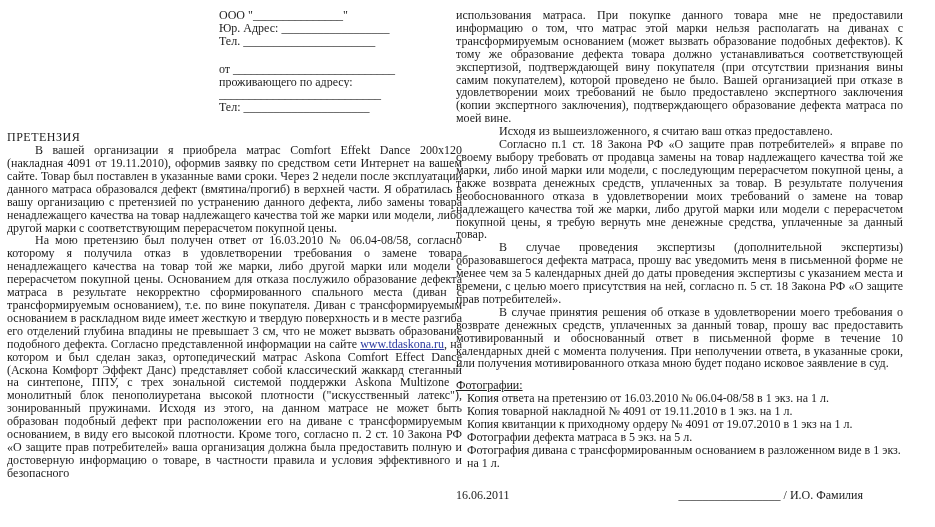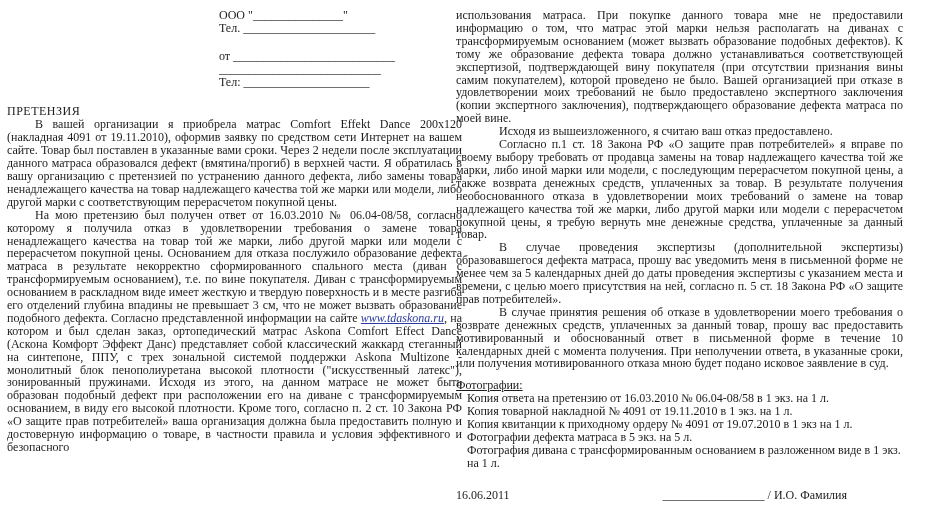--- a/index.html
+++ b/index.html
@@ -54,56 +54,57 @@
   p.para {
     margin: 0;
     text-align: justify;
   }
   .col-left p.indent { text-indent: 28px; }
   .col-right p.indent { text-indent: 43px; }
   a.weblink {
     color: #2b3aa0;
     text-decoration: underline;
     cursor: pointer;
-    font-style: italic;
   }
   .attachments {
     margin-top: 9px;
   }
   .attach-heading {
     text-decoration: underline;
   }
   .attach-item {
     text-align: left;
     margin-left: 11px;
   }
   .signature-row {
     margin-top: 19px;
     display: flex;
     justify-content: space-between;
   }
   .sig-name {
-    margin-right: 56px;
+    margin-right: 40px;
     white-space: nowrap;
   }
 </style>
 </head>
 <body>
 
 <div class="page">
 
   <div class="col col-left">
 
     <div class="header-block">
       <div class="hline">ООО "_______________"</div>
+      <div class="hline">Юр. Адрес: __________________</div>
       <div class="hline">Тел. ______________________</div>
     </div>
 
     <div class="header-block sender-block">
       <div class="hline">от ___________________________</div>
+      <div class="hline">проживающего по адресу:</div>
       <div class="hline">___________________________</div>
       <div class="hline">Тел: _____________________</div>
     </div>
 
     <div class="doc-title">ПРЕТЕНЗИЯ</div>
 
     <p class="para indent body-start">В вашей организации я приобрела матрас Comfort Effekt Dance 200x120 (накладная 4091 от 19.11.2010), оформив заявку по средством сети Интернет на вашем сайте. Товар был поставлен в указанные вами сроки. Через 2 недели после эксплуатации данного матраса образовался дефект (вмятина/прогиб) в верхней части. Я обратилась в вашу организацию с претензией по устранению данного дефекта, либо замены товара ненадлежащего качества на товар надлежащего качества той же марки или модели, либо другой марки с соответствующим перерасчетом покупной цены.</p>
 
     <p class="para indent"><span>На мою претензию был получен ответ от 16.03.2010 № 06.04-08/58, согласно которому я получила отказ в удовлетворении требования о замене товара ненадлежащего качества на товар той же марки, либо другой марки или модели с перерасчетом покупной цены. Основанием для отказа послужило образование дефекта матраса в результате некорректно сформированного спального места (диван с трансформируемым основанием), т.е. по вине покупателя. Диван с трансформируемым основанием в раскладном виде имеет жесткую и твердую поверхность и в месте разгиба его отделений глубина впадины не превышает 3 см, что не может вызвать образование подобного дефекта. Согласно представленной информации на сайте </span><a class="weblink">www.tdaskona.ru</a><span>, на котором и был сделан заказ, ортопедический матрас Askona Comfort Effect Dance (Аскона Комфорт Эффект Данс) представляет собой классический жаккард стеганный на синтепоне, ППУ, с трех зональной системой поддержки Askona Multizone - монолитный блок пенополиуретана высокой плотности ("искусственный латекс"), зонированный пружинами. Исходя из этого, на данном матрасе не может быть образован подобный дефект при расположении его на диване с трансформируемым основанием, в виду его высокой плотности. Кроме того, согласно п. 2 ст. 10 Закона РФ «О защите прав потребителей» ваша организация должна была предоставить полную и достоверную информацию о товаре, в частности правила и условия эффективного и безопасного</span></p>
   </div>

